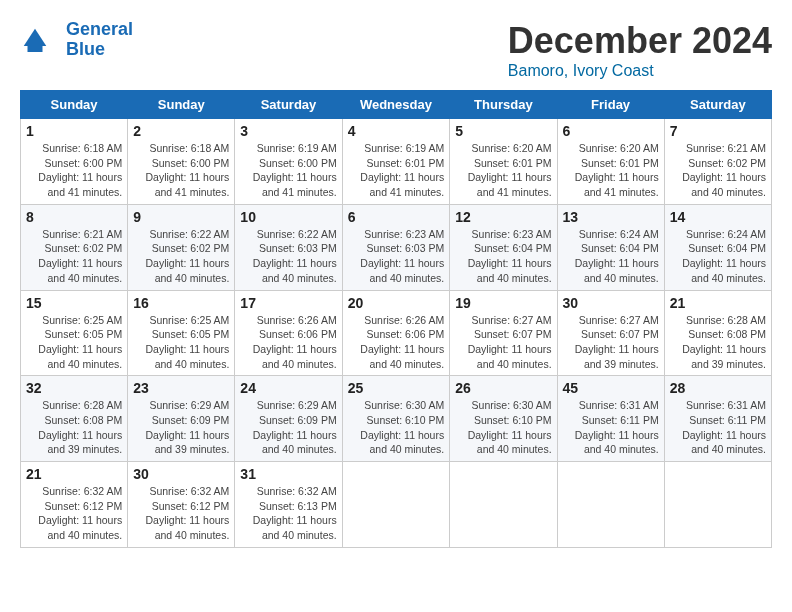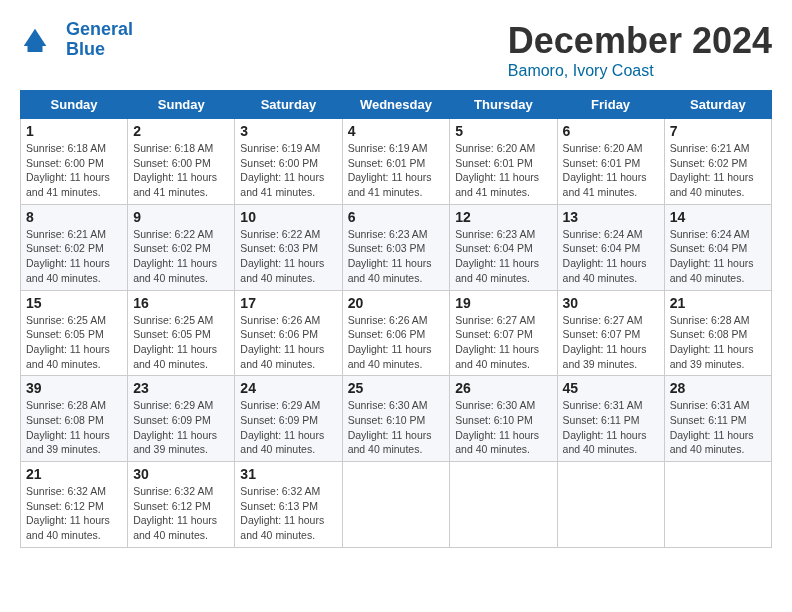--- a/index.html
+++ b/index.html
@@ -75,20 +75,21 @@
       font-size: 14px;
       font-weight: bold;
       color: #222;
       display: block;
       margin-bottom: 2px;
     }
     .day-info {
       color: #444;
       font-size: 10.5px;
       line-height: 1.4;
+      text-align: right;
     }
     .empty-cell {
       background: #fff !important;
     }
   </style>
 </head>
 <body>
 
 <div class="header">
   <div class="logo">
@@ -205,21 +206,21 @@
           <span class="day-number">30</span>
           <div class="day-info">Sunrise: 6:27 AM<br>Sunset: 6:07 PM<br>Daylight: 11 hours and 39 minutes.</div>
         </td>
         <td>
           <span class="day-number">21</span>
           <div class="day-info">Sunrise: 6:28 AM<br>Sunset: 6:08 PM<br>Daylight: 11 hours and 39 minutes.</div>
         </td>
       </tr>
       <tr>
         <td>
-          <span class="day-number">39</span>
+          <span class="day-number">32</span>
           <div class="day-info">Sunrise: 6:28 AM<br>Sunset: 6:08 PM<br>Daylight: 11 hours and 39 minutes.</div>
         </td>
         <td>
           <span class="day-number">23</span>
           <div class="day-info">Sunrise: 6:29 AM<br>Sunset: 6:09 PM<br>Daylight: 11 hours and 39 minutes.</div>
         </td>
         <td>
           <span class="day-number">24</span>
           <div class="day-info">Sunrise: 6:29 AM<br>Sunset: 6:09 PM<br>Daylight: 11 hours and 40 minutes.</div>
         </td>

